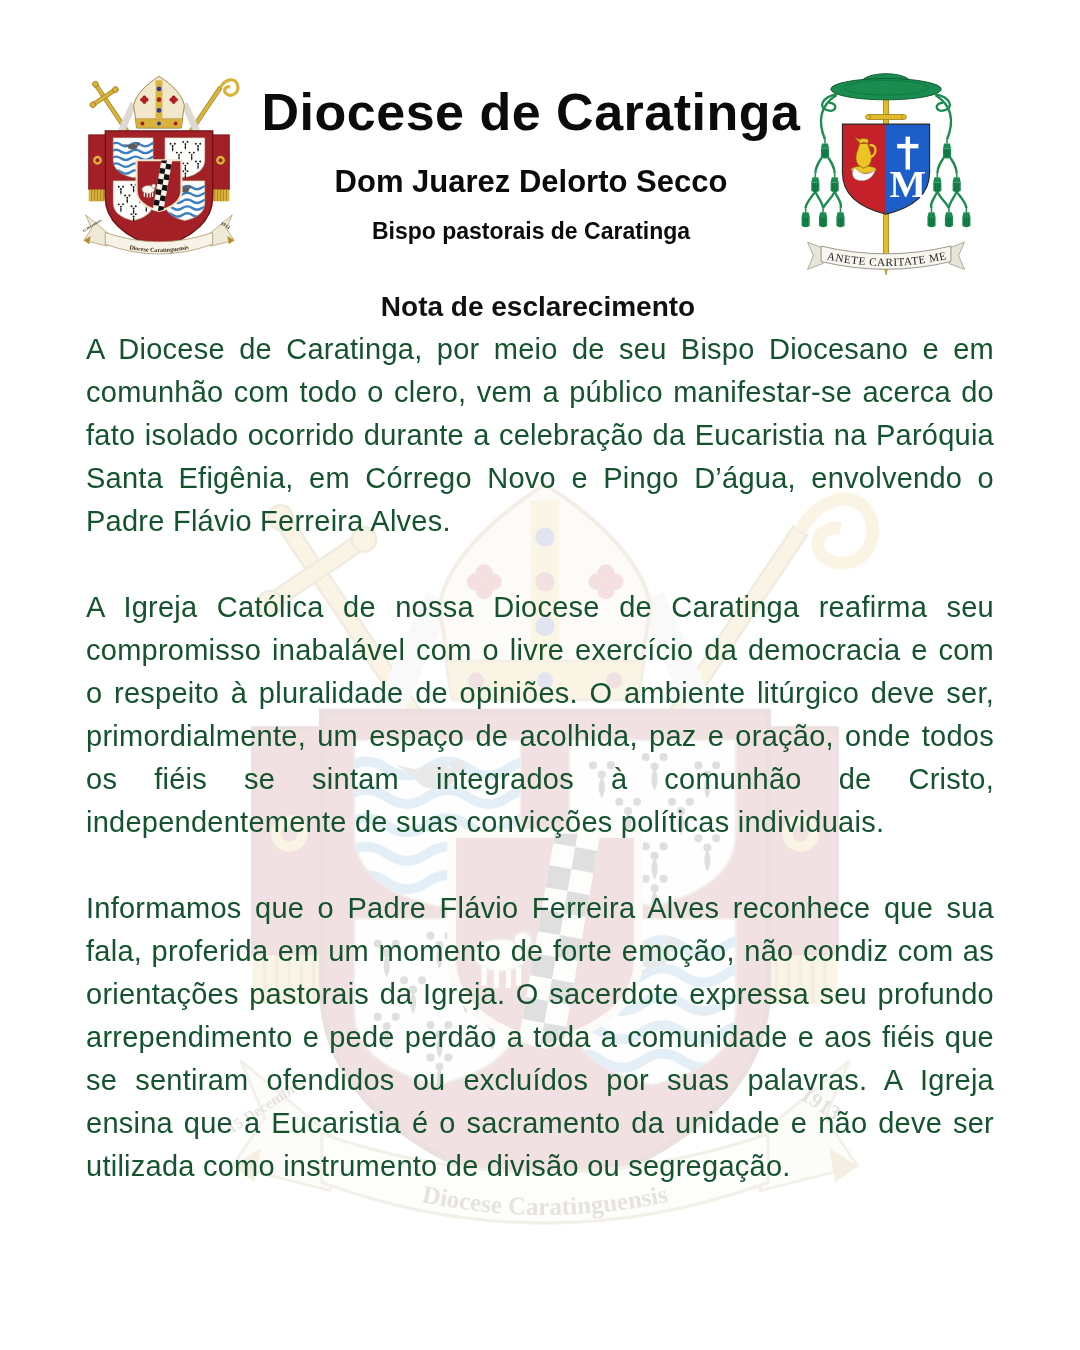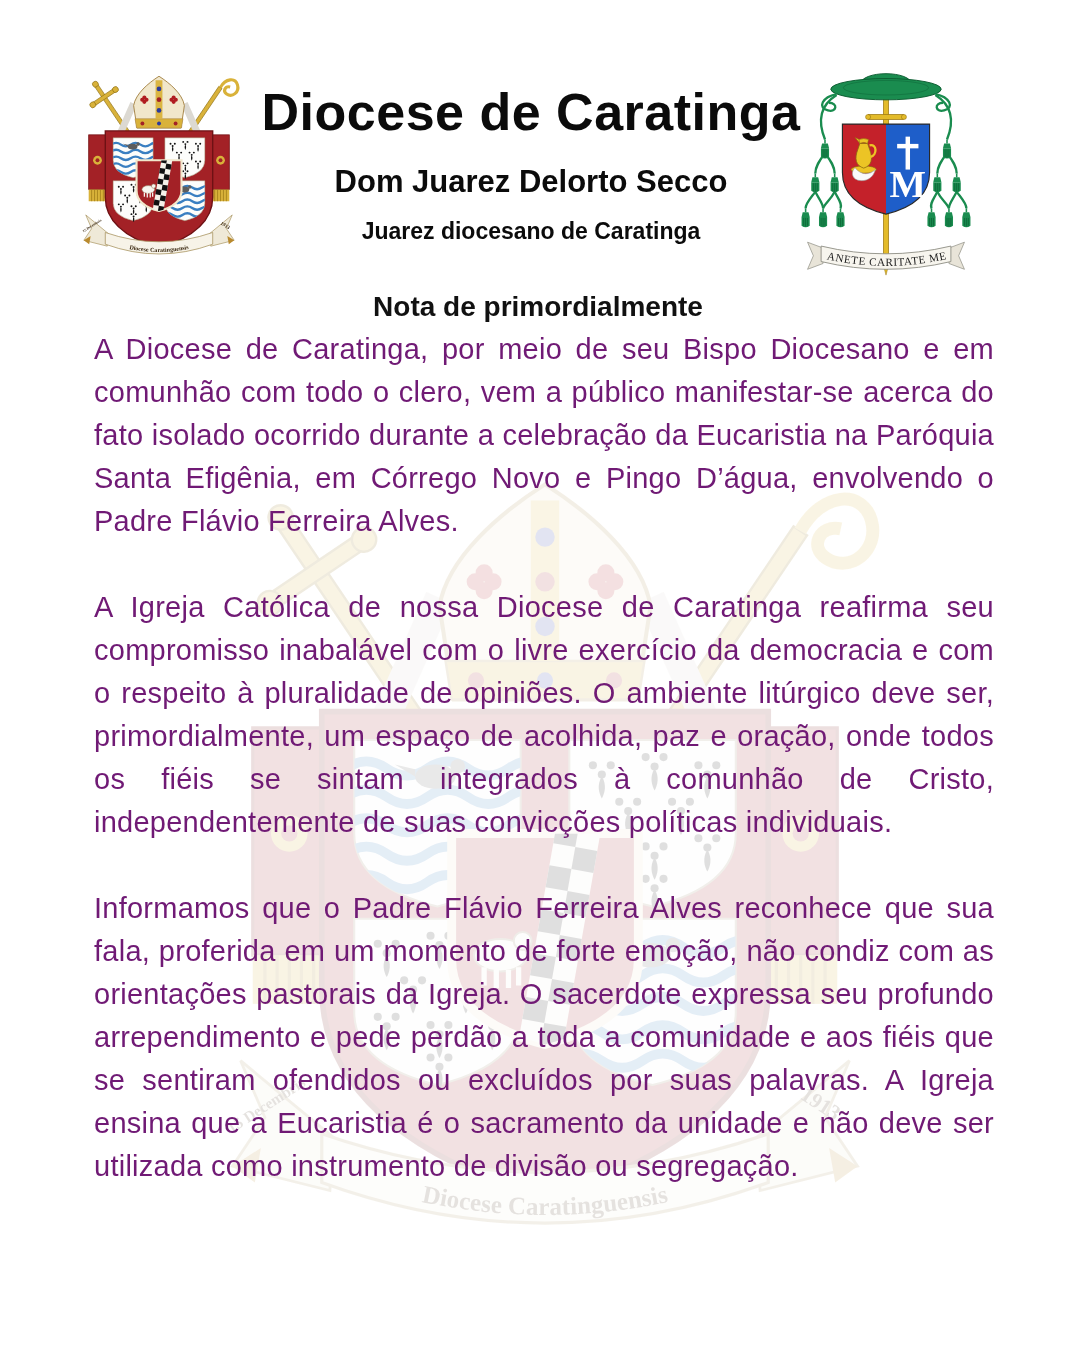--- a/index.html
+++ b/index.html
@@ -10,21 +10,21 @@
   .crest-left{left:76px;top:72px;width:166px;height:196px;}
   .crest-right{left:794px;top:60px;width:184px;height:223px;}
   .watermark{position:absolute;left:200px;top:468px;width:690px;height:812px;opacity:0.13;z-index:0;pointer-events:none;}
   .watermark svg{display:block;width:100%;height:100%;}
   .title-block{position:absolute;left:0;top:84px;width:1062px;text-align:center;z-index:1;color:#0b0b0b;}
   .doc-title{font-size:52px;font-weight:bold;line-height:56px;letter-spacing:0.5px;}
   .bishop-name{margin-top:24px;font-size:31px;font-weight:bold;line-height:36px;}
   .bishop-role{margin-top:17px;font-size:23px;font-weight:bold;line-height:28px;}
   .content{position:absolute;left:82px;top:286px;width:912px;z-index:1;color:#1b1b1b;}
   .note-heading{margin:0;text-align:center;font-size:28px;font-weight:bold;line-height:42px;color:#111;}
-  .body-paragraph{margin:0 0 43px 12px;font-size:29px;line-height:43px;text-align:justify;letter-spacing:0.25px;color:#701a75;}
+  .body-paragraph{margin:0 0 43px 4px;font-size:29px;line-height:43px;text-align:justify;letter-spacing:0.25px;color:#14532d;}
   .body-paragraph strong{font-weight:normal;}
   .hidden-defs{position:absolute;width:0;height:0;overflow:hidden;}
 </style>
 </head>
 <body>
 
 <svg class="hidden-defs" xmlns="http://www.w3.org/2000/svg" aria-hidden="true">
   <defs>
     <clipPath id="lc-panel-clip">
         <path d="M0,0 H41 V23 Q41,36 20.5,41 Q0,36 0,23 Z"></path>
@@ -295,31 +295,31 @@
 
   <div class="crest crest-left">
     <svg viewBox="0 0 170 200" xmlns="http://www.w3.org/2000/svg">
         <use href="#diocese-crest"></use>
       </svg>
   </div>
 
   <div class="title-block">
     <div class="doc-title">Diocese de Caratinga</div>
     <div class="bishop-name">Dom Juarez Delorto Secco</div>
-    <div class="bishop-role">Juarez diocesano de Caratinga</div>
+    <div class="bishop-role">Bispo pastorais de Caratinga</div>
   </div>
 
   <div class="crest crest-right">
     <svg viewBox="0 0 190 230" xmlns="http://www.w3.org/2000/svg">
         <use href="#bishop-crest"></use>
       </svg>
   </div>
 
   <div class="content">
-    <p class="note-heading">Nota de primordialmente</p>
+    <p class="note-heading">Nota de esclarecimento</p>
     <div>
         <p class="body-paragraph"><span>A Diocese de Caratinga, por meio de seu Bispo Diocesano e em comunhão com todo o clero, vem a público manifestar-se acerca do fato isolado ocorrido durante a celebração da Eucaristia na Paróquia Santa Efigênia, em Córrego Novo e Pingo D’água, envolvendo o Padre Flávio Ferreira Alves.</span></p>
         <p class="body-paragraph"><span>A Igreja Católica de nossa Diocese de Caratinga reafirma seu </span><strong>compromisso inabalável com o livre exercício da democracia</strong><span> e com o </span><strong>respeito à pluralidade de opiniões</strong><span>. O ambiente litúrgico deve ser, primordialmente, um espaço de acolhida, paz e oração, onde todos os fiéis se sintam integrados à comunhão de Cristo, independentemente de suas convicções políticas individuais.</span></p>
         <p class="body-paragraph"><span>Informamos que o Padre Flávio Ferreira Alves reconhece que sua fala, proferida em um momento de forte emoção, não condiz com as orientações pastorais da Igreja. O sacerdote expressa seu profundo arrependimento e pede perdão a toda a comunidade e aos fiéis que se sentiram ofendidos ou excluídos por suas palavras. A Igreja ensina que </span><strong>a Eucaristia é o sacramento da unidade</strong><span> e não deve ser utilizada como instrumento de divisão ou segregação.</span></p>
       </div>
   </div>
 
 </div>
 
 </body></html>

